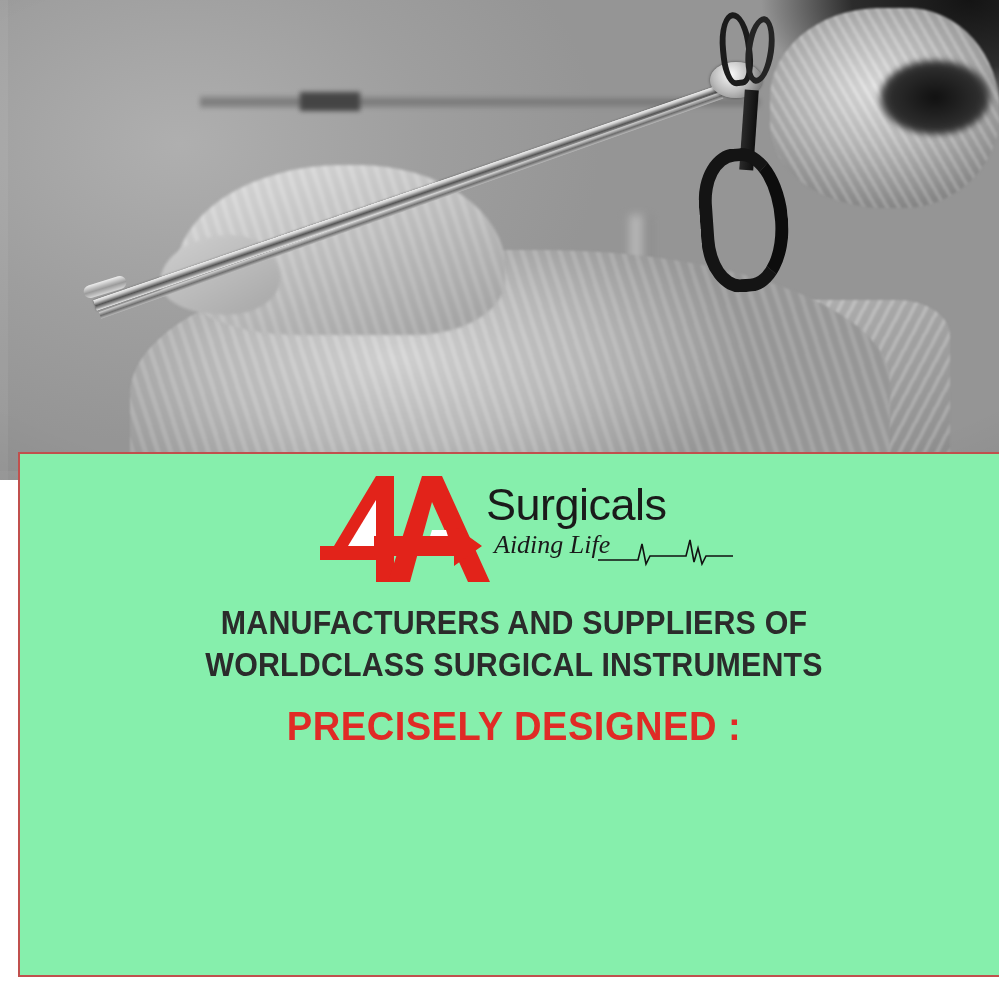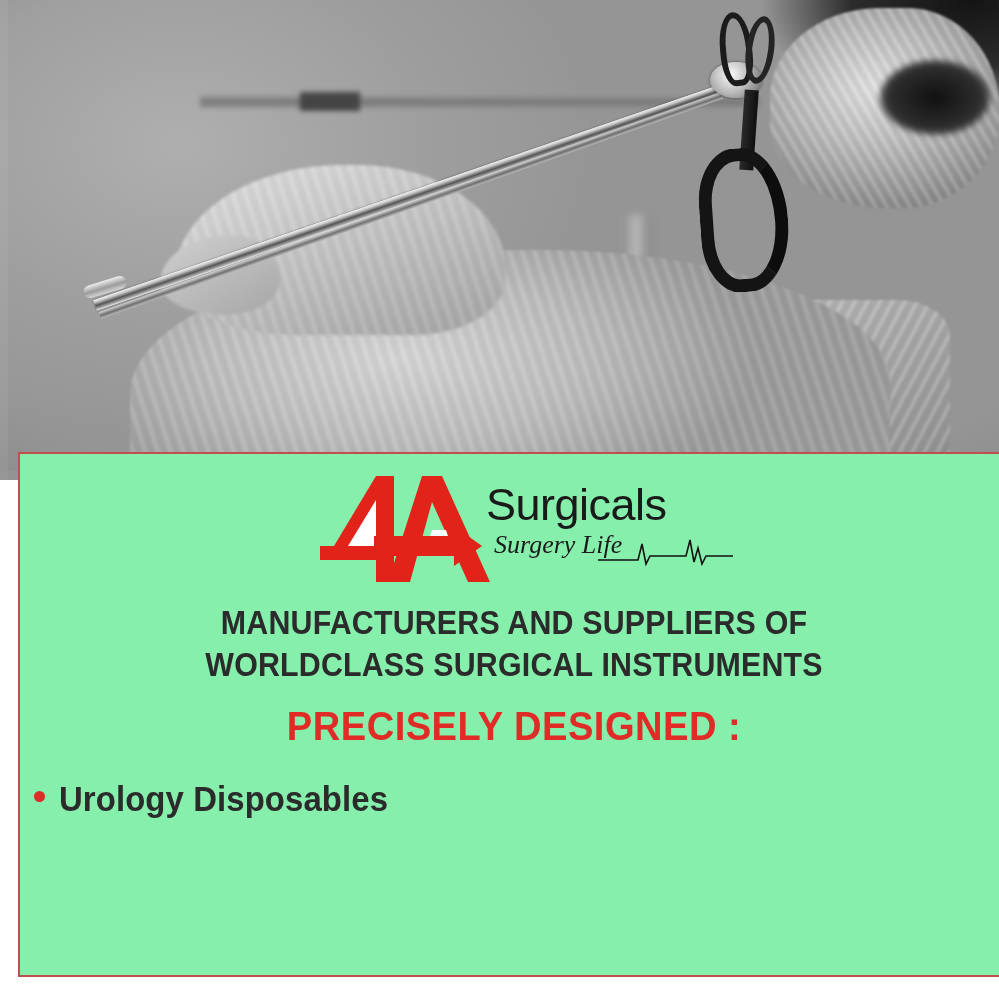--- a/index.html
+++ b/index.html
@@ -367,44 +367,40 @@
 
             <polygon fill="#e2231a" points="108,2 128,2 176,108 154,108 118,28 96,108 74,108"></polygon>
             <polygon fill="#ffffff" points="118,56 132,56 137,72 113,72"></polygon>
 
             <polygon fill="#e2231a" points="60,62 140,62 140,52 168,72 140,92 140,82 60,82"></polygon>
           </svg>
         </div>
 
         <div class="logo-words">
           <div class="word-surgicals">Surgicals</div>
-          <div class="word-tagline">Surgery Life</div>
+          <div class="word-tagline">Aiding Life</div>
           <div class="ecg">
             <svg viewBox="0 0 135 36" width="135" height="36" aria-hidden="true">
               <path d="M0,26 L34,26 L40,26 L44,10 L48,30 L52,22 L82,22 L88,22 L92,6 L96,28 L100,14 L104,30 L108,22 L135,22" fill="none" stroke="#111111" stroke-width="1.6"></path>
             </svg>
           </div>
         </div>
 
       </div>
     </div>
 
     <div class="headline">
       <span>MANUFACTURERS AND SUPPLIERS OF</span>
       <span>WORLDCLASS SURGICAL INSTRUMENTS</span>
     </div>
 
     <div class="subhead">PRECISELY DESIGNED :</div>
 
     <div class="columns">
 
       <div class="col col-left">
-        <div class="bullet-item">
-          <span class="dot"></span>
-          <span class="bullet-text">Urology Disposables</span>
-        </div>
       </div>
 
 
     </div>
 
   </div>
 </div>
 
 </body></html>

